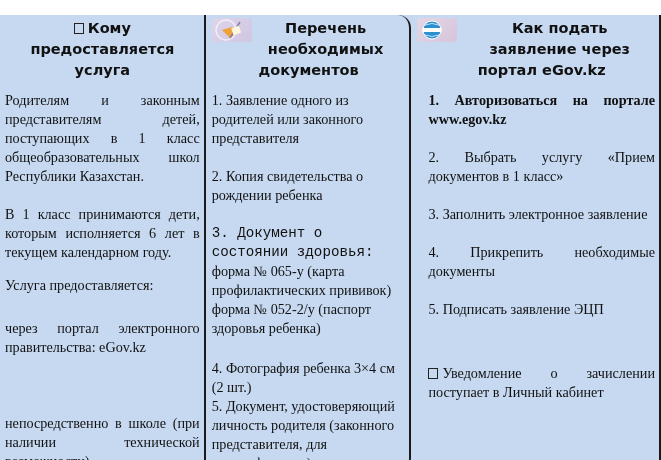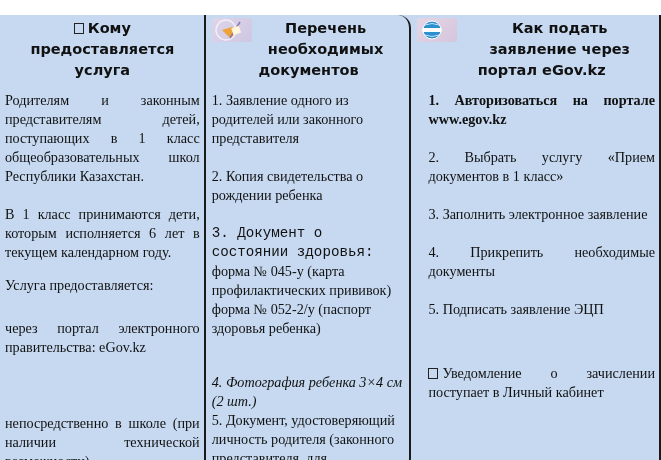--- a/index.html
+++ b/index.html
@@ -76,23 +76,23 @@
       </svg>
     </div>
     <div class="head" style="padding-left:34px; margin-top:1px;">
       <div>Перечень</div>
       <div>необходимых</div>
     </div>
     <div class="head">документов</div>
     <p class="p" style="margin-top:10px;">1. Заявление одного из родителей или законного представителя</p>
     <p class="p" style="margin-top:19px;">2. Копия свидетельства о рождении ребенка</p>
     <p class="p" style="margin-top:19px;font-family:Liberation Mono, monospace;">3. Документ о состоянии здоровья:</p>
-    <p class="p">форма № 045-у (карта профилактических прививок)</p>
+    <p class="p">форма № 065-у (карта профилактических прививок)</p>
     <p class="p">форма № 052-2/у (паспорт здоровья ребенка)</p>
-    <p class="p" style="margin-top:35px;font-style:italic;">4. Фотография ребенка 3×4 см (2 шт.)</p>
+    <p class="p" style="margin-top:21px;">4. Фотография ребенка 3×4 см (2 шт.)</p>
     <p class="p">5. Документ, удостоверяющий личность родителя (законного представителя, для идентификации)</p>
   </div>
 
   <div class="col col3">
     <div class="icon-img">
       <svg width="40" height="24" viewBox="0 0 40 24">
         <circle cx="15" cy="12" r="9" fill="#2b8fd0"></circle>
         <circle cx="15" cy="12" r="9" fill="none" stroke="#ffffff" stroke-width="1"></circle>
         <rect x="5" y="10" width="20" height="4" rx="2" fill="#ffffff"></rect>
         <path d="M8 7 Q15 4 22 7" stroke="#bfe3f7" fill="none" stroke-width="1"></path>

